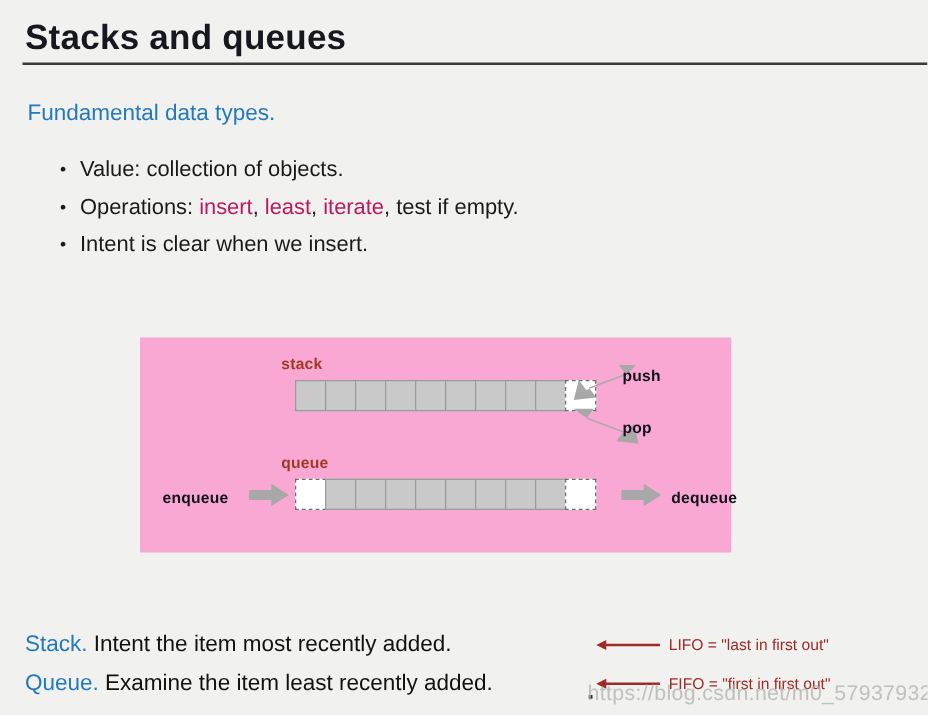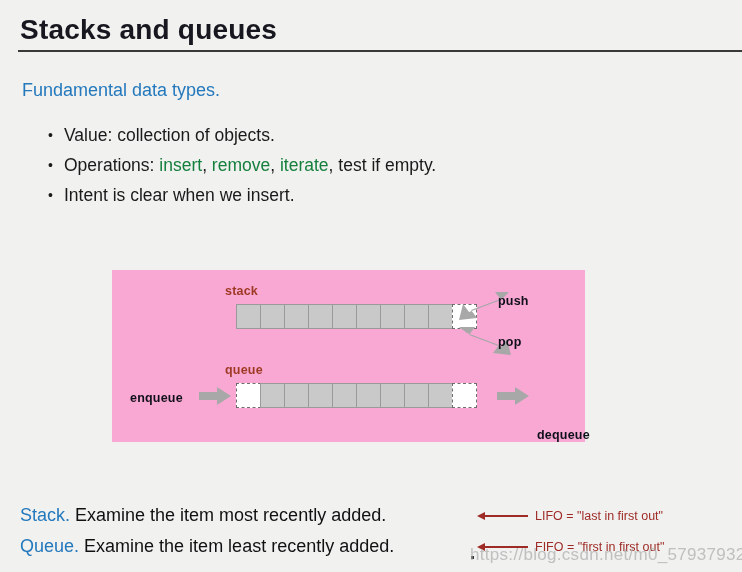--- a/index.html
+++ b/index.html
@@ -57,21 +57,21 @@
     color: #1a1a1a;
     white-space: nowrap;
   }
   #bullet-list li .bullet-dot {
     display: inline-block;
     width: 16px;
     color: #1a1a1a;
     font-size: 14px;
     vertical-align: 1px;
   }
-  .op-red { color: #15803d; }
+  .op-red { color: #be185d; }
 
   
   #diagram-panel {
     position: absolute;
     left: 112px;
     top: 270px;
     width: 473px;
     height: 172px;
     background: #f9a8d4;
   }
@@ -175,21 +175,21 @@
 <div id="slide-title">Stacks and queues</div>
 <div id="title-rule"></div>
 
 <div id="lead-line">Fundamental data types.</div>
 
 <ul id="bullet-list">
   <li>
     <span class="bullet-dot">•</span><span>Value:  collection of objects.</span>
   </li>
   <li>
-    <span class="bullet-dot">•</span><span><span>Operations:  </span><span class="op-red">insert</span><span>, </span><span class="op-red">remove</span><span>, </span><span class="op-red">iterate</span><span>, test if empty.</span></span>
+    <span class="bullet-dot">•</span><span><span>Operations:  </span><span class="op-red">insert</span><span>, </span><span class="op-red">least</span><span>, </span><span class="op-red">iterate</span><span>, test if empty.</span></span>
   </li>
   <li>
     <span class="bullet-dot">•</span><span>Intent is clear when we insert.</span>
   </li>
 </ul>
 
 <div id="diagram-panel">
 
   <div class="struct-label" style="left:113px; top:14px;">stack</div>
 
@@ -234,26 +234,26 @@
       <div class="cell filled"></div>
       <div class="cell filled"></div>
       <div class="cell filled"></div>
       <div class="cell empty"></div>
     </div>
 
   <svg style="position:absolute; left:385px; top:117px;" width="32" height="18" viewBox="0 0 32 18">
     <polygon points="0,5 18,5 18,0 32,9 18,18 18,13 0,13" fill="#a8a8a8"></polygon>
   </svg>
 
-  <div class="side-label" style="left:425px; top:121px;margin-top:37px;">dequeue</div>
+  <div class="side-label" style="left:425px; top:121px;">dequeue</div>
 </div>
 
 <div class="summary-row" id="summary-stack">
   <span class="summary-key">Stack.</span>
-  <span class="summary-text">Examine the item most recently added.</span>
+  <span class="summary-text">Intent the item most recently added.</span>
 </div>
 <div class="annot-arrow" id="annot-arrow-lifo"></div>
 <div class="annot" id="annot-lifo">LIFO = "last in first out"</div>
 
 <div class="summary-row" id="summary-queue">
   <span class="summary-key">Queue.</span>
   <span class="summary-text">Examine the item least recently added.</span>
 </div>
 <div class="annot-arrow" id="annot-arrow-fifo"></div>
 <div class="annot" id="annot-fifo">FIFO = "first in first out"</div>

